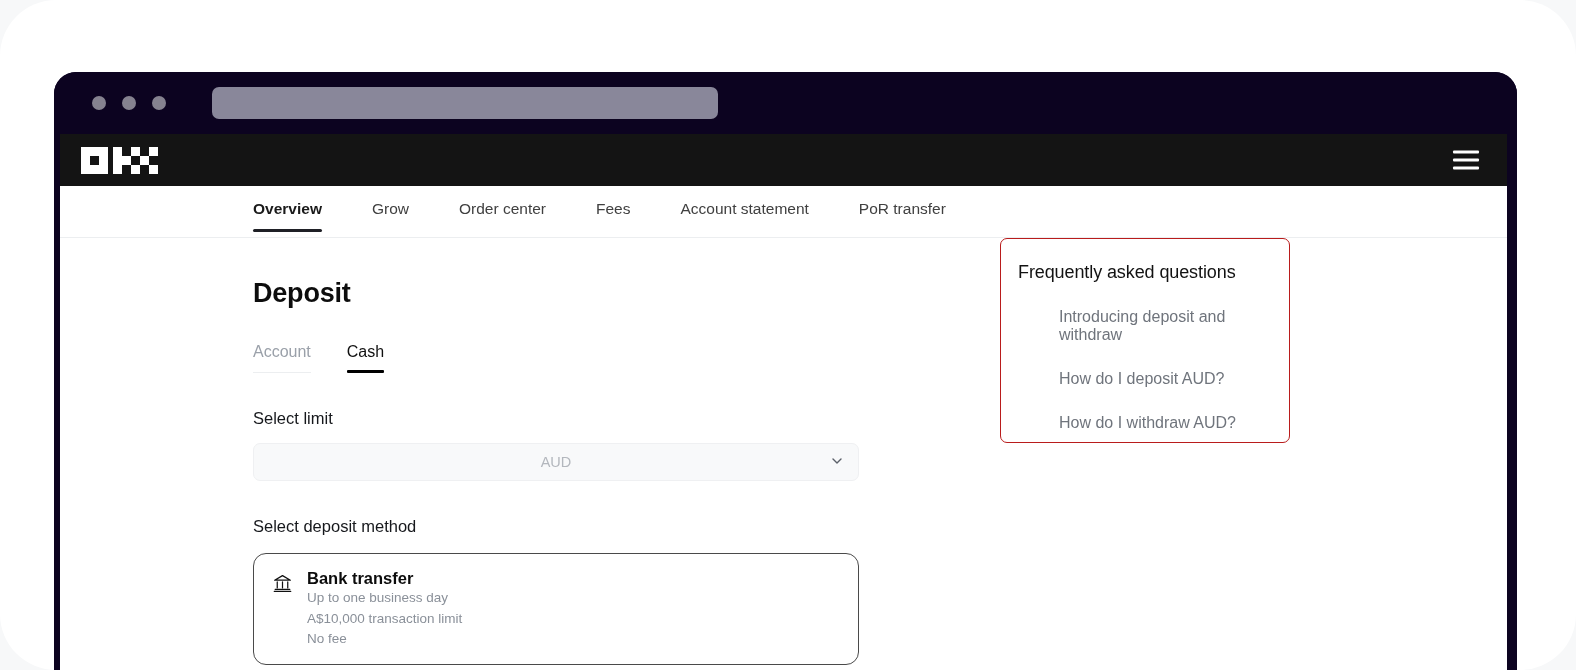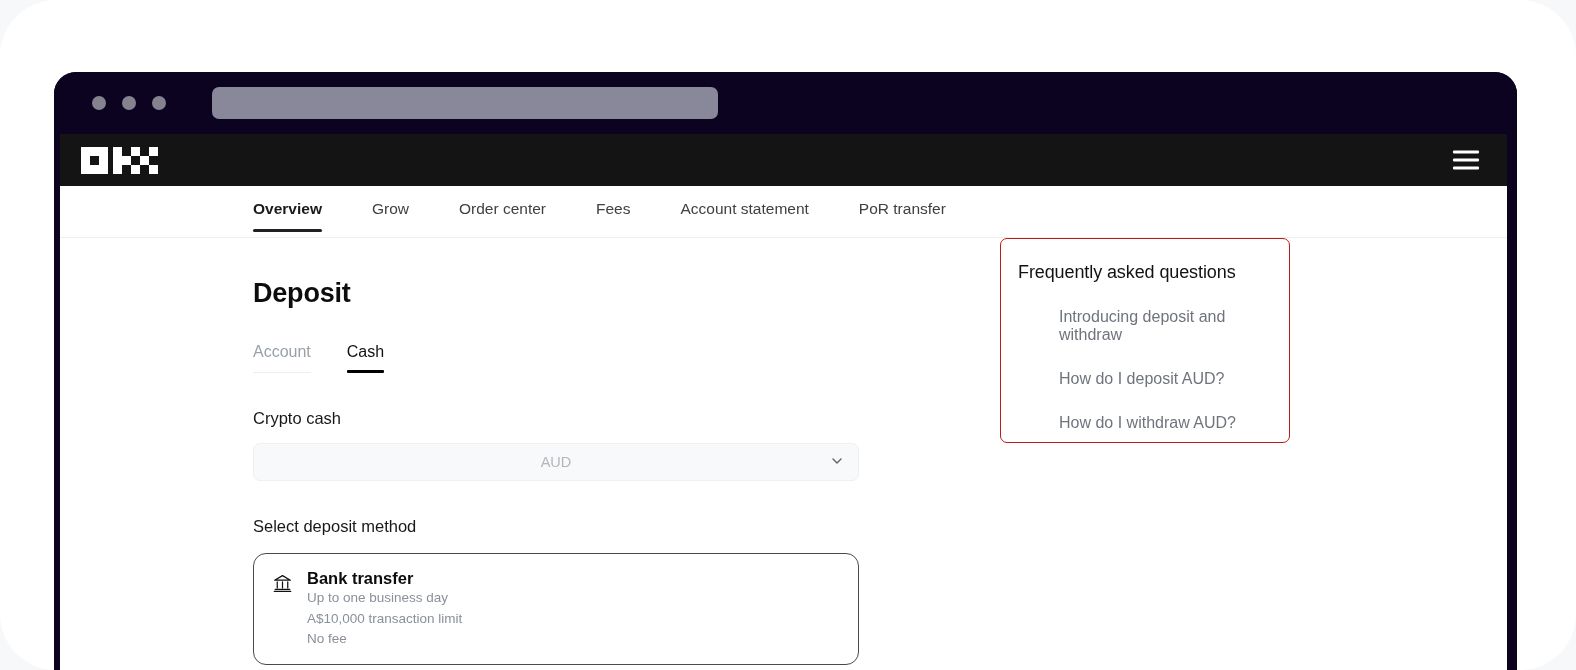--- a/index.html
+++ b/index.html
@@ -302,21 +302,21 @@
 
       <div class="main-col">
 
         <div class="page-title">Deposit</div>
 
         <div class="subtabs">
           <div class="subtab"><span>Account</span></div>
           <div class="subtab active"><span>Cash</span></div>
         </div>
 
-        <div class="field-label">Crypto cash</div>
+        <div class="field-label">Select limit</div>
 
         <div class="select-box">
           <span class="select-value">AUD</span>
           <svg class="chev" width="14" height="14" viewBox="0 0 14 14">
             <path d="M3 5.5 L7 9.3 L11 5.5" fill="none" stroke="#5b6069" stroke-width="1.4" stroke-linecap="round" stroke-linejoin="round"></path>
           </svg>
         </div>
 
         <div class="field-label">Select deposit method</div>
 

